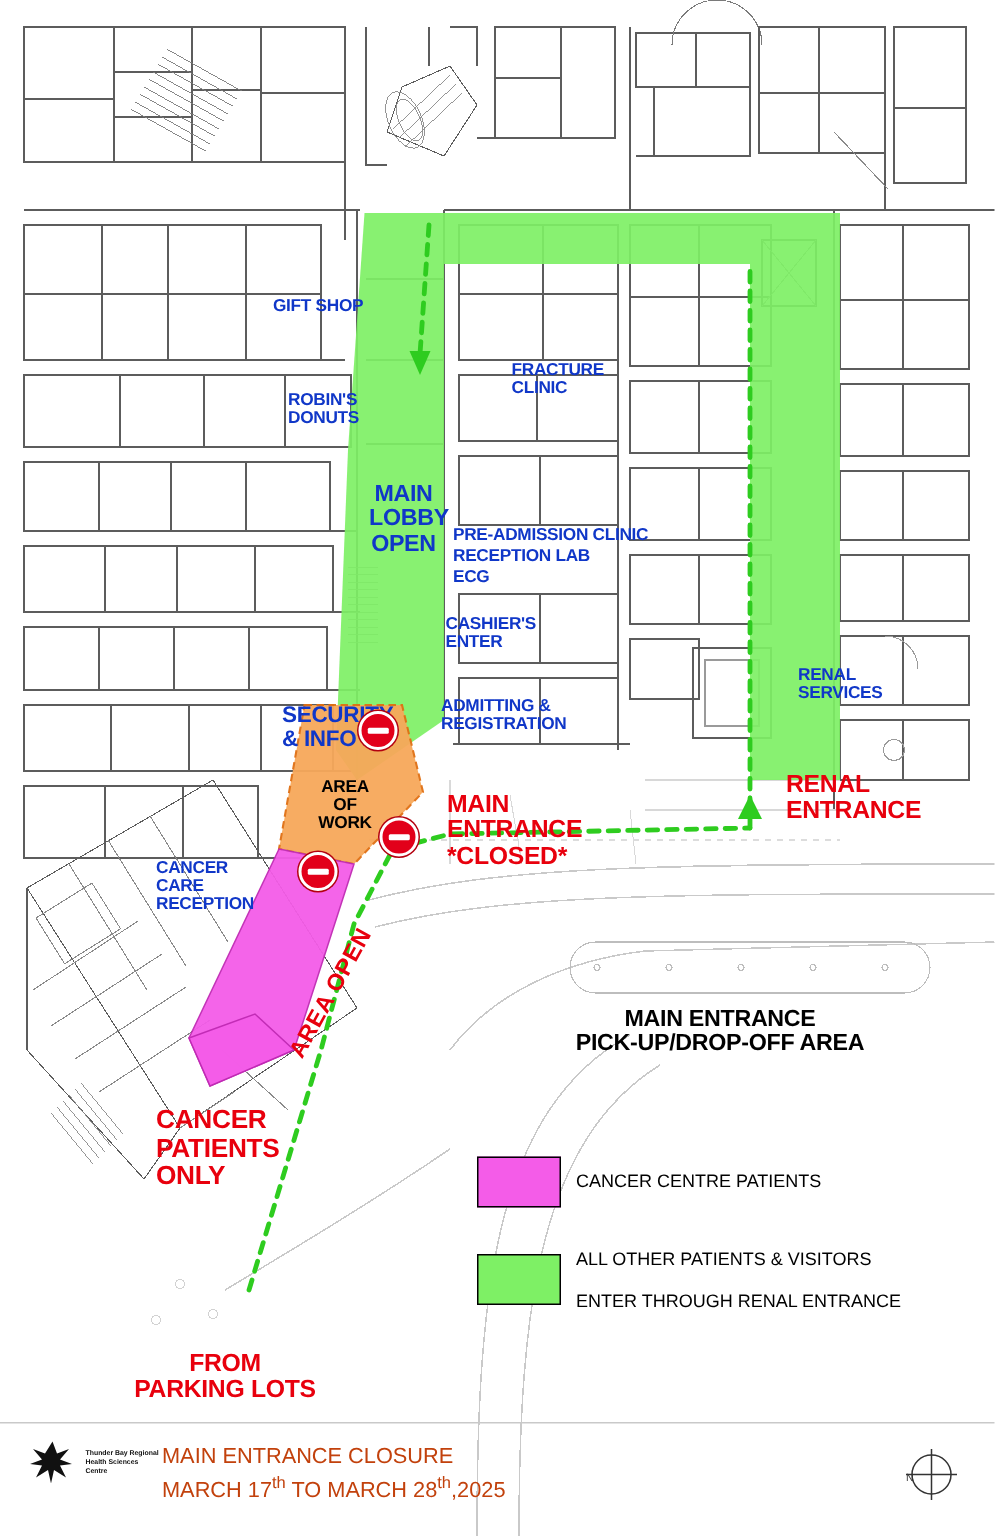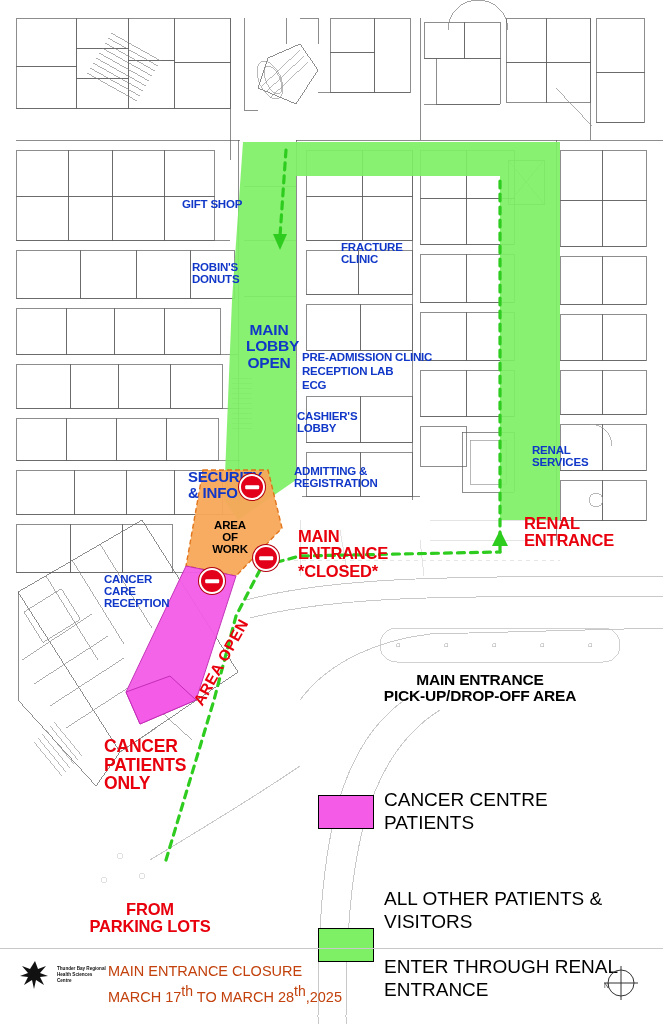--- a/index.html
+++ b/index.html
@@ -89,21 +89,21 @@
     align-items: center;
     margin-bottom: 8px;
   }
   .swatch {
     width: 56px; height: 34px;
     border: 1px solid #000;
     flex: 0 0 auto;
   }
   .legend-text {
     margin-left: 10px;
-    font-size: 19px;
+    font-size: 12px;
     font-weight: normal;
     color: #000;
     line-height: 1.2;
     white-space: pre-line;
     font-family: "Liberation Sans", sans-serif;
   }
 
   
   #footer-rule {
     position: absolute;
@@ -133,21 +133,21 @@
     font-family: "Liberation Sans", sans-serif;
   }
   #footer-title {
     position: absolute;
     left: 108px; top: 962px;
     font-size: 14.5px;
     color: #c2410c;
     line-height: 1.35;
     font-family: "Liberation Sans", sans-serif;
   }
-  #footer-title sup { font-size: 14px; vertical-align: super; }
+  #footer-title sup { font-size: 11px; vertical-align: super; }
 
   #compass {
     position: absolute;
     left: 600px; top: 962px;
     width: 42px; height: 42px;
   }
   #compass-n {
     position: absolute;
     left: 604px; top: 982px;
     font-size: 7px;
@@ -445,21 +445,21 @@
   <div class="lbl blue s11" style="left:341px; top:241px;">FRACTURE
 CLINIC</div>
 
   <div class="lbl blue s11" style="left:302px; top:351px;">PRE-ADMISSION CLINIC</div>
 
   <div class="lbl blue s11" style="left:302px; top:365px;">RECEPTION LAB</div>
 
   <div class="lbl blue s11" style="left:302px; top:379px;">ECG</div>
 
   <div class="lbl blue s11" style="left:297px; top:410px;">CASHIER'S
-LOBBY</div>
+ENTER</div>
 
   <div class="lbl blue s11" style="left:294px; top:465px;">ADMITTING &amp;
 REGISTRATION</div>
 
   <div class="lbl blue s10" style="left:188px; top:469px;">SECURITY
 &amp; INFO</div>
 
   <div class="lbl blue s11" style="left:532px; top:444px;">RENAL
 SERVICES</div>
 

